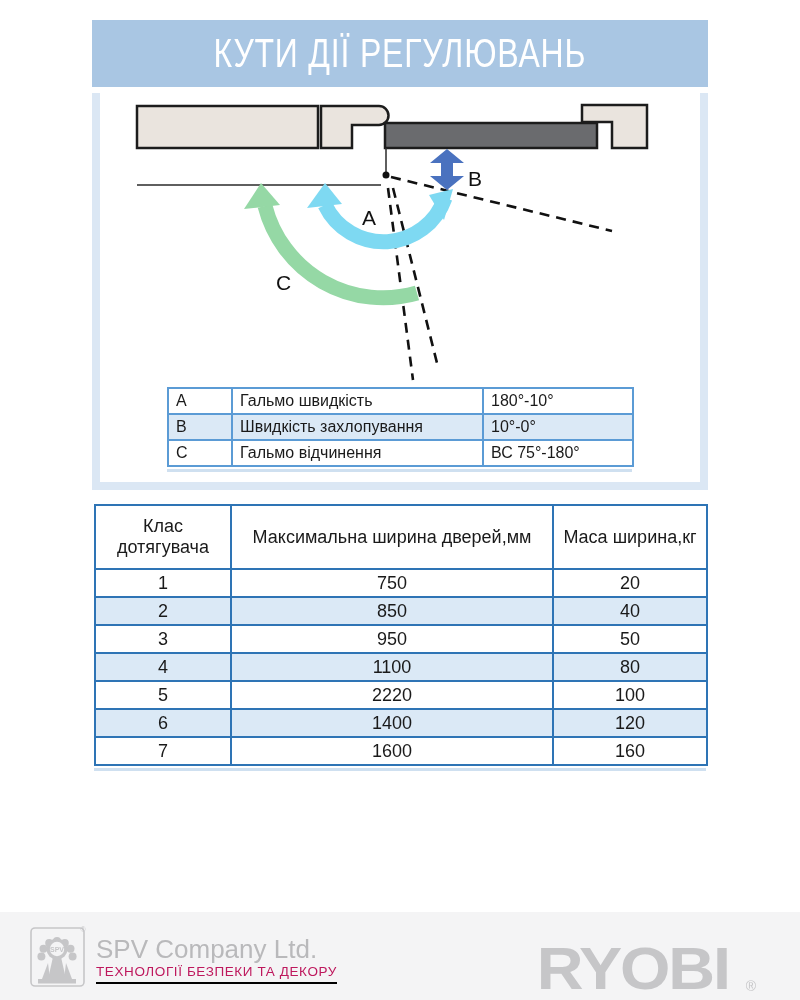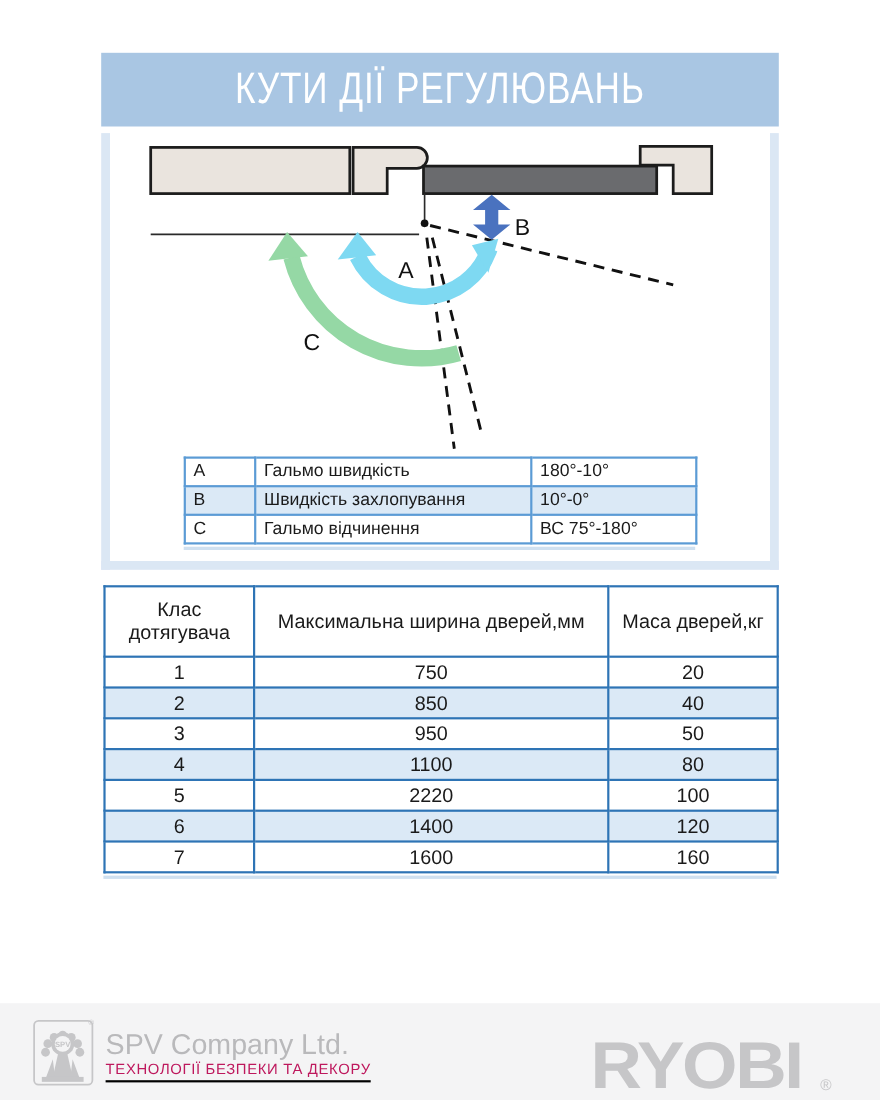--- a/index.html
+++ b/index.html
@@ -1,21 +1,21 @@
 <!DOCTYPE html>
 <html><head>
 <meta charset="utf-8">
 <style>
   * { margin:0; padding:0; box-sizing:border-box; }
   html,body { width:800px; height:1000px; background:#ffffff;
     font-family:"Liberation Sans", sans-serif; position:relative; overflow:hidden; }
 
   
   .panel { width:616px; margin:0 auto; }
-  .panel.first { margin-top:48px; }
+  .panel.first { margin-top:20px; }
   .panel.second { margin-top:14px; width:612px; }
 
   .title-bar { height:67px; background:#a9c6e3; display:flex;
     align-items:center; justify-content:center; }
   .title-bar .title-text { color:#ffffff; font-size:40px; font-weight:400;
     letter-spacing:1px; display:inline-block; transform:scaleX(0.80);
     white-space:nowrap; }
 
   .panel-body { background:#ffffff; height:397px;
     border-left:8px solid #dbe7f4; border-right:8px solid #dbe7f4;
@@ -137,21 +137,21 @@
   <table class="classes-table">
     <colgroup>
         <col class="c1">
         <col class="c2">
         <col class="c3">
       </colgroup>
     <thead>
       <tr>
         <th class="narrow">Клас дотягувача</th>
         <th>Максимальна ширина дверей,мм</th>
-        <th>Маса дверей,кг</th>
+        <th>Маса ширина,кг</th>
       </tr>
     </thead>
     <tbody>
       <tr>
         <td>1</td>
         <td>750</td>
         <td>20</td>
       </tr>
       <tr class="alt">
         <td>2</td>

